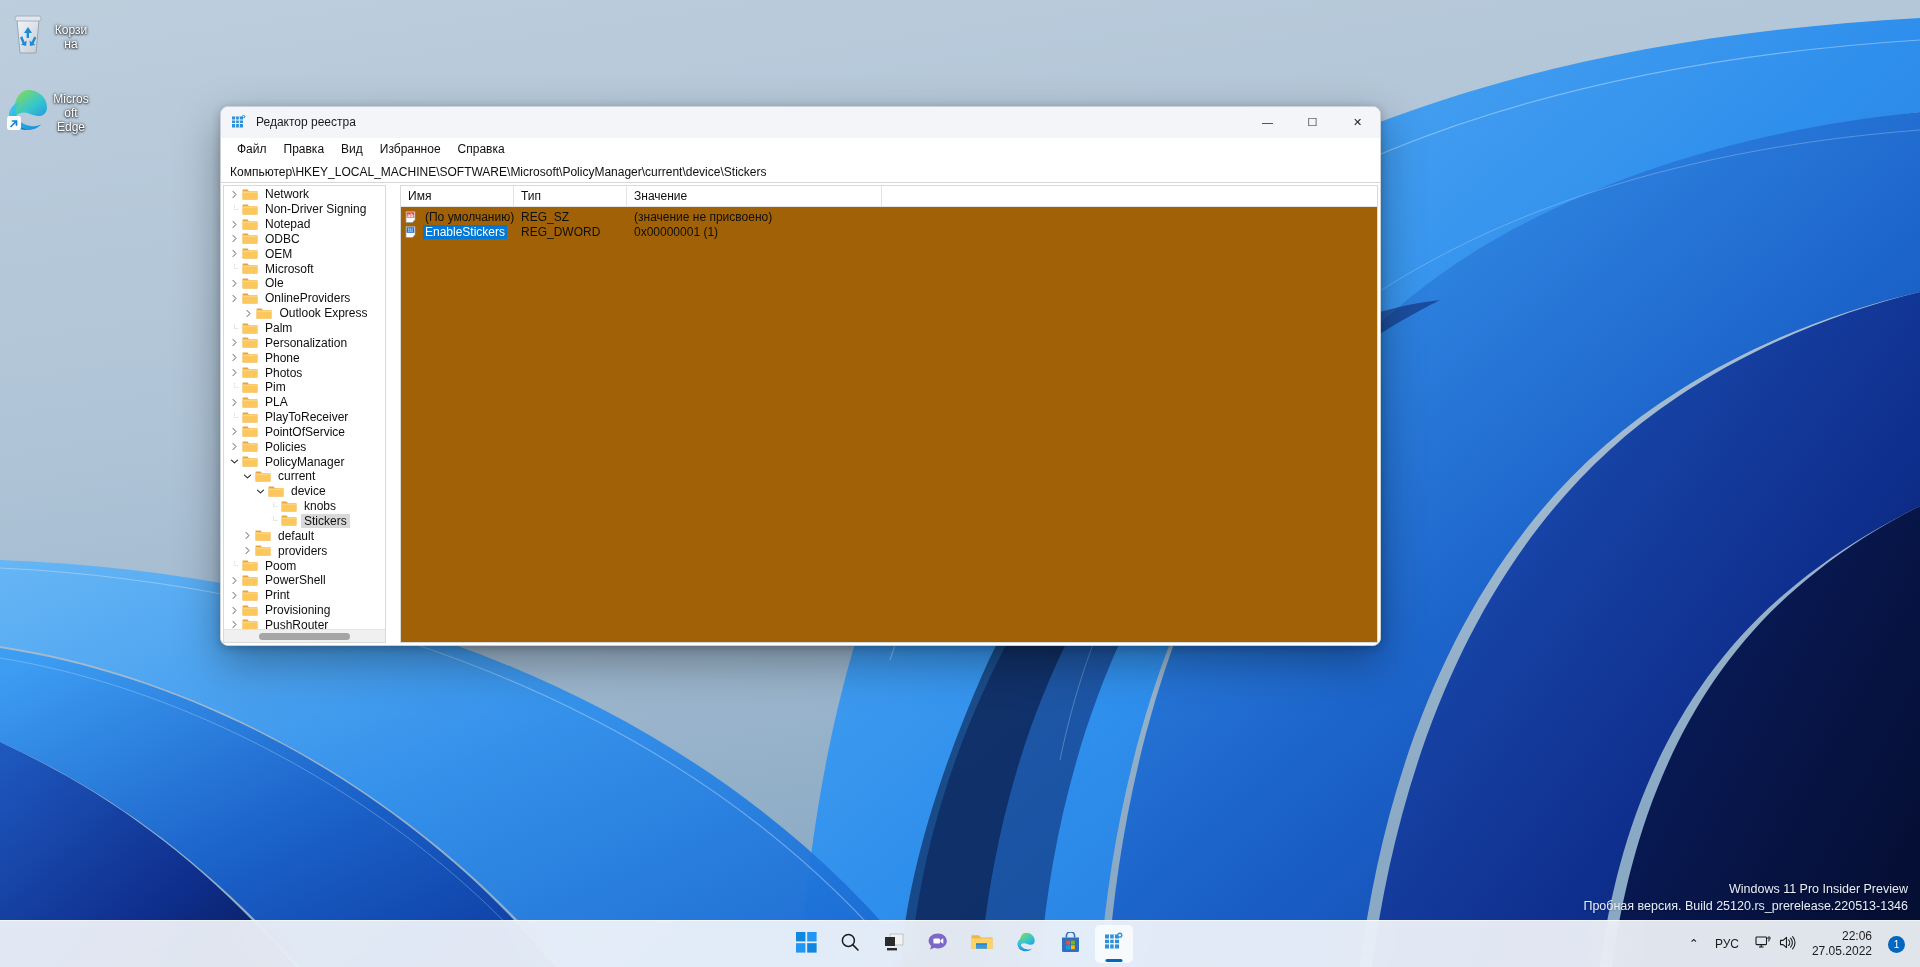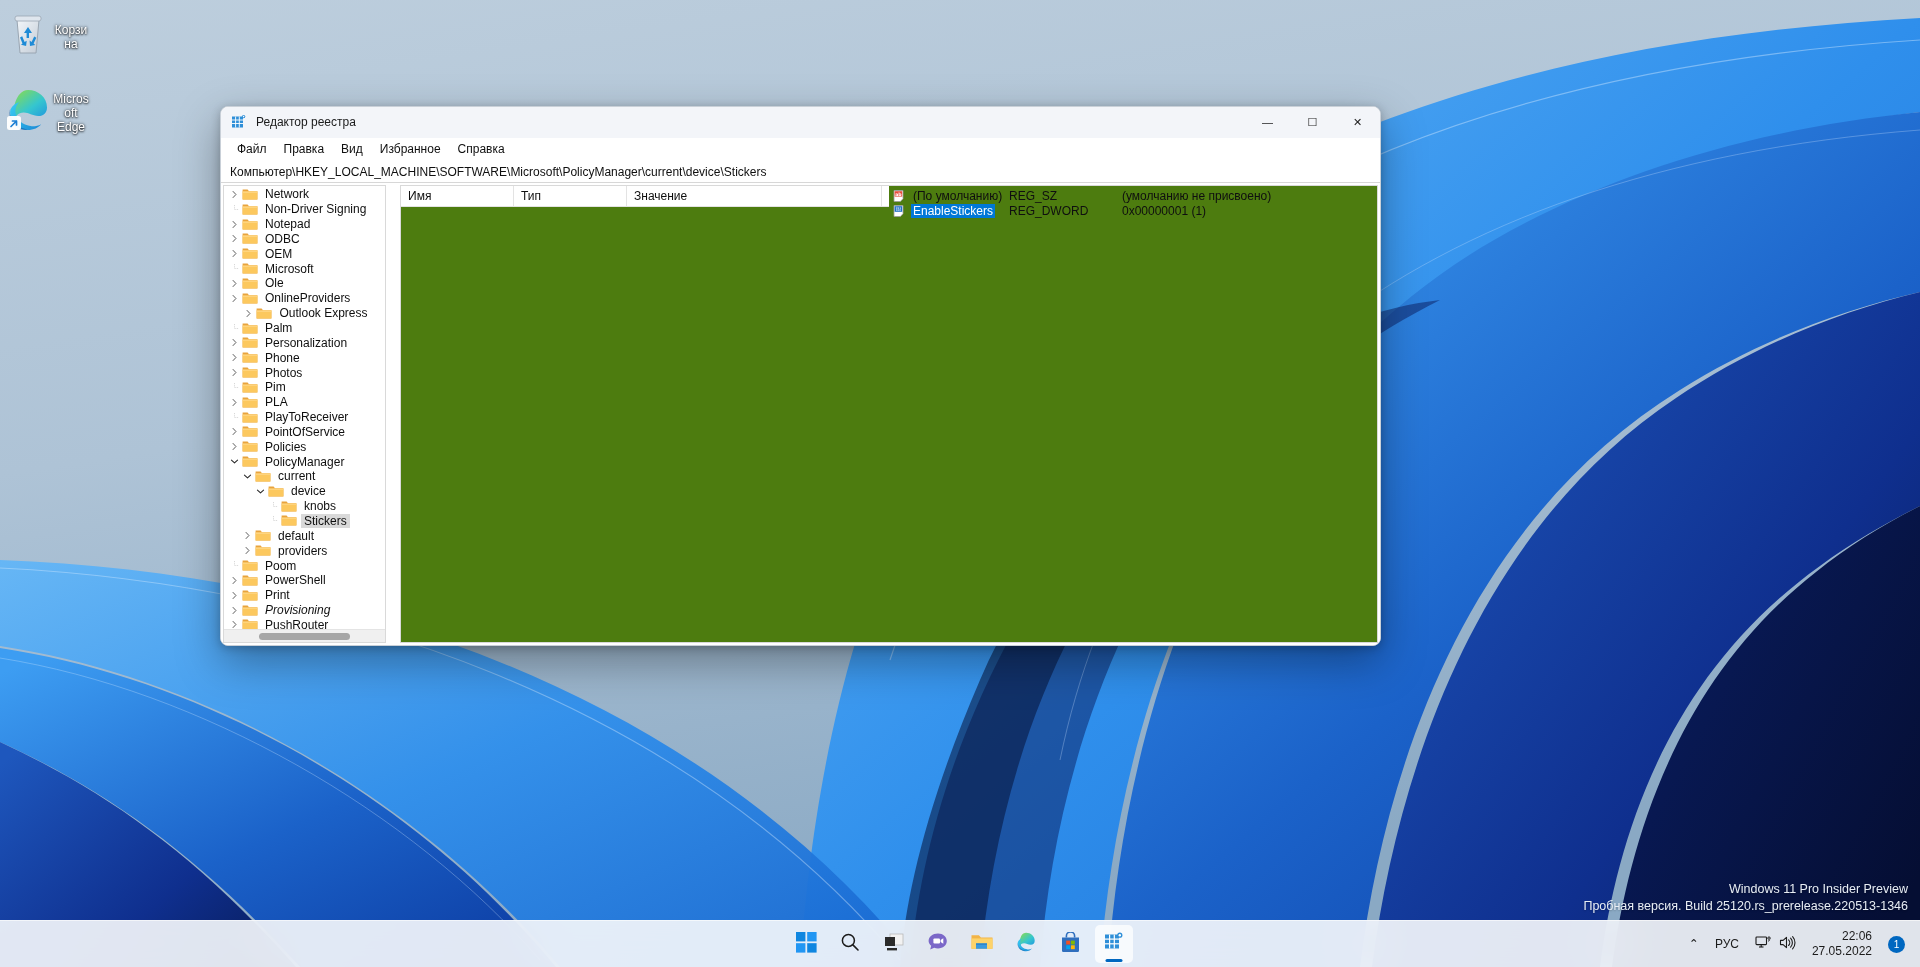--- a/index.html
+++ b/index.html
@@ -108,22 +108,22 @@
   }
   .hscroll-thumb {
     position: absolute; top: 3px; height: 7px; border-radius: 4px; background: #a6a6a6;
   }
 
   
   .splitter { width: 14px; flex: 0 0 14px; background: #ffffff; cursor: col-resize; }
 
   
   .list-pane {
-    flex: 1 1 auto; border: 1px solid #d9d9d9; background: #4d7c0f;
-    display: flex; min-width: 0; min-height: 0;
+    flex: 1 1 auto; border: 1px solid #d9d9d9; background: #a16207;
+    display: flex; flex-direction: column; min-width: 0; min-height: 0;
   }
   .lhead { height: 21px; flex: 0 0 21px; display: flex; border-bottom: 1px solid #e3e3e3; background:#fff; }
   .lhead .hcell {
     font-size: 12px; color: #0f0f0f; display: flex; align-items: center;
     padding-left: 7px; border-right: 1px solid #e3e3e3; cursor: default;
   }
   .hc-name { width: 113px; flex: 0 0 113px; }
   .hc-type { width: 113px; flex: 0 0 113px; }
   .hc-val  { width: 255px; flex: 0 0 255px; }
   .hc-rest { flex: 1 1 auto; border-right: none !important; }
@@ -682,21 +682,21 @@
                   <path d="M3.4,1.6 L6.6,5 L3.4,8.4" fill="none" stroke="#5a5a5a" stroke-width="1.1" stroke-linecap="round" stroke-linejoin="round"></path>
                 </svg>
               </div>
               <div class="folder"><svg viewBox="0 0 16 13" width="16" height="13" xmlns="http://www.w3.org/2000/svg">
                   <path d="M0.6,1.6 h5 l1.4,1.6 h8.4 v8.2 h-14.8 Z" fill="#e8a33d"></path>
                   <path d="M0.6,3.6 h14.8 v7.8 h-14.8 Z" fill="#fcc85e"></path>
                   <path d="M0.6,3.6 h14.8 v1.1 h-14.8 Z" fill="#ffd98a"></path>
                 </svg></div>
               <span class="lbl">Print</span>
             </div>
-            <div class="tnode" style="padding-left: 3px; font-style: italic;">
+            <div class="tnode" style="padding-left: 3px;">
               <div class="twist">
                 <svg viewBox="0 0 10 10" width="9" height="9">
                   <path d="M3.4,1.6 L6.6,5 L3.4,8.4" fill="none" stroke="#5a5a5a" stroke-width="1.1" stroke-linecap="round" stroke-linejoin="round"></path>
                 </svg>
               </div>
               <div class="folder"><svg viewBox="0 0 16 13" width="16" height="13" xmlns="http://www.w3.org/2000/svg">
                   <path d="M0.6,1.6 h5 l1.4,1.6 h8.4 v8.2 h-14.8 Z" fill="#e8a33d"></path>
                   <path d="M0.6,3.6 h14.8 v7.8 h-14.8 Z" fill="#fcc85e"></path>
                   <path d="M0.6,3.6 h14.8 v1.1 h-14.8 Z" fill="#ffd98a"></path>
                 </svg></div>
@@ -734,21 +734,21 @@
             <div class="lrow">
               <div class="c-name">
                 <span class="vicon"><svg viewBox="0 0 14 14" width="14" height="14" xmlns="http://www.w3.org/2000/svg">
                     <path d="M1,1.5 h9 v8.2 l-2.6,2.8 h-6.4 Z" fill="#ffffff" stroke="#9a9a9a" stroke-width="0.8"></path>
                     <rect x="1.6" y="2.2" width="7.6" height="5.4" fill="#e74c3c"></rect>
                     <text x="5.4" y="6.6" font-family="DejaVu Sans, sans-serif" font-size="4.6" font-weight="bold" fill="#ffffff" text-anchor="middle">ab</text>
                   </svg></span>
                 <span class="nm">(По умолчанию)</span>
               </div>
               <div class="c-type">REG_SZ</div>
-              <div class="c-val">(умолчанию не присвоено)</div>
+              <div class="c-val">(значение не присвоено)</div>
             </div>
             <div class="lrow sel">
               <div class="c-name">
                 <span class="vicon"><svg viewBox="0 0 14 14" width="14" height="14" xmlns="http://www.w3.org/2000/svg">
                     <path d="M1,1.5 h9 v8.2 l-2.6,2.8 h-6.4 Z" fill="#ffffff" stroke="#9a9a9a" stroke-width="0.8"></path>
                     <rect x="1.6" y="2.2" width="7.6" height="5.6" fill="#1f6fc4"></rect>
                     <text x="5.4" y="4.7" font-family="DejaVu Sans Mono, monospace" font-size="2.9" fill="#ffffff" text-anchor="middle">011</text>
                     <text x="5.4" y="7.4" font-family="DejaVu Sans Mono, monospace" font-size="2.9" fill="#ffffff" text-anchor="middle">100</text>
                   </svg></span>
                 <span class="nm">EnableStickers</span>

